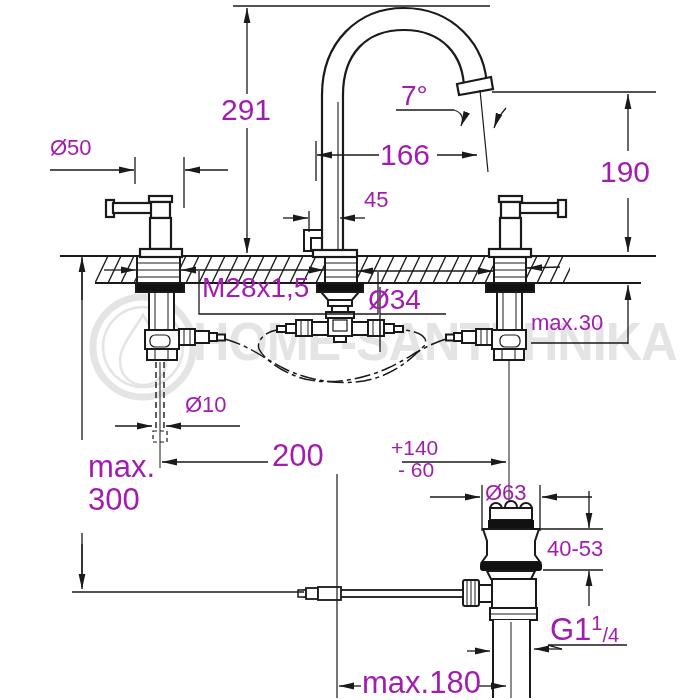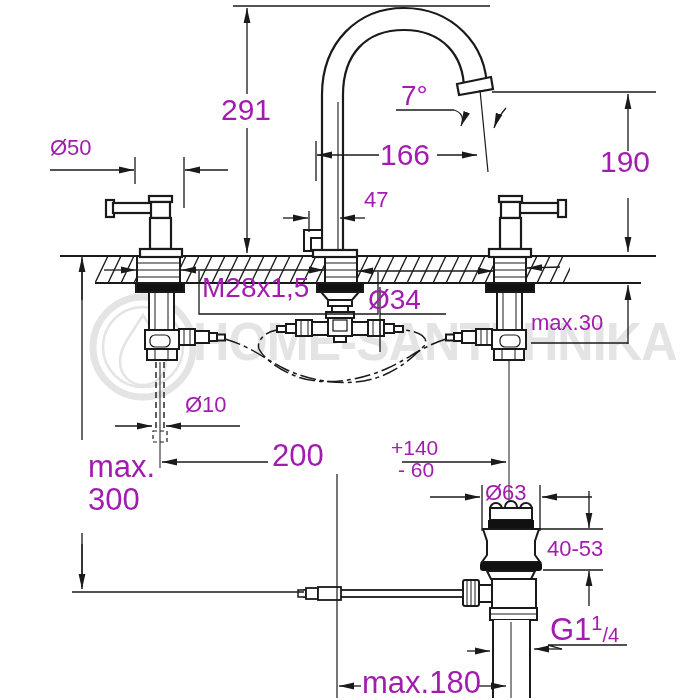--- a/index.html
+++ b/index.html
@@ -211,23 +211,23 @@
       <line x1="562" y1="649" x2="534" y2="649" marker-end="url(#ar)"></line>
       <line x1="467" y1="651" x2="490" y2="651" marker-end="url(#ar)"></line>
       <line x1="361" y1="686" x2="339" y2="686" marker-end="url(#ar)"></line>
       <line x1="477" y1="686" x2="506" y2="686" marker-end="url(#ar)"></line>
     </g>
   </svg>
 
   <div class="lbl fs30" style="left:221px;top:94px;">291</div>
   <div class="lbl fs28" style="left:401px;top:81px;">7°</div>
   <div class="lbl fs30" style="left:380px;top:139px;">166</div>
-  <div class="lbl fs30" style="left:600px;top:146px;text-align:center;">190</div>
+  <div class="lbl fs30" style="left:600px;top:156px;text-align:center;">190</div>
   <div class="lbl fs29" style="left:50px;top:136px;">Ø50</div>
-  <div class="lbl fs29" style="left:364px;top:188px;">47</div>
+  <div class="lbl fs29" style="left:364px;top:188px;">45</div>
   <div class="lbl fs28" style="left:202px;top:273px;">M28x1,5</div>
   <div class="lbl fs28" style="left:368px;top:285px;">Ø34</div>
   <div class="lbl fs29" style="left:531px;top:311px;">max.30</div>
   <div class="lbl fs29" style="left:185px;top:393px;">Ø10</div>
   <div class="lbl fs31" style="left:272px;top:440px;">
     <span>200</span>
   </div>
   <div class="lbl tol" style="left:343px;top:437px;">
     <span>+140</span>
     <span class="minus">- 60</span>

